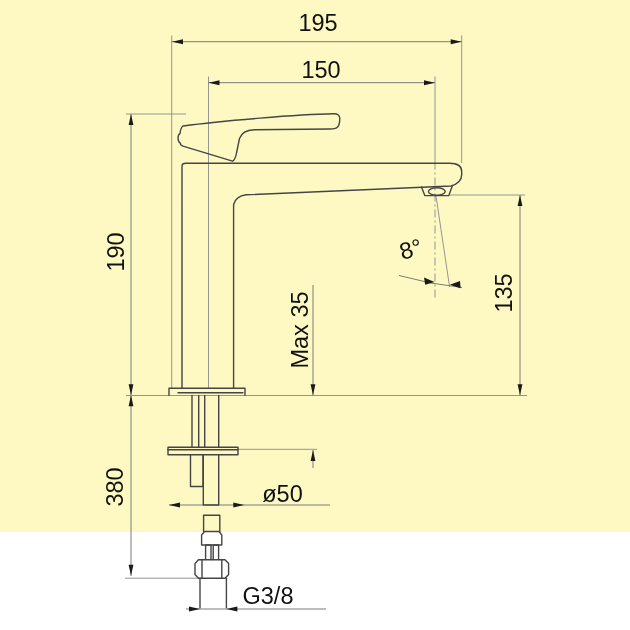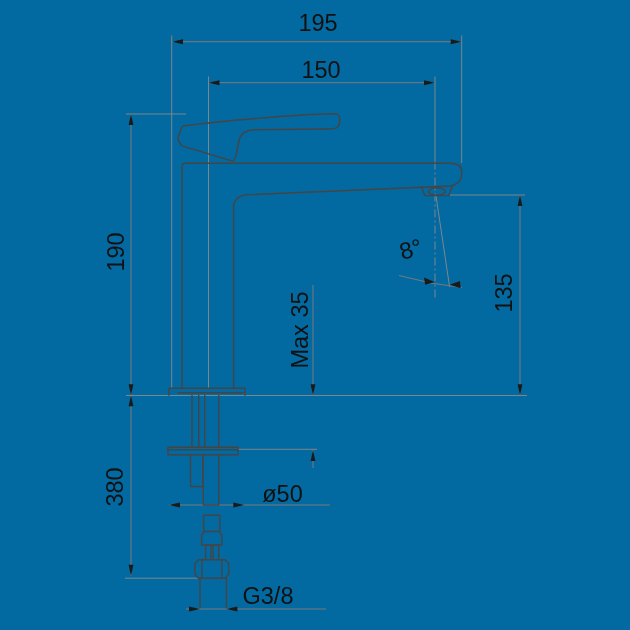--- a/index.html
+++ b/index.html
@@ -7,22 +7,22 @@
     padding: 0;
     background: #ffffff;
     width: 630px;
     height: 630px;
     overflow: hidden;
     font-family: "Liberation Sans", sans-serif;
   }
   .stage {
     position: relative;
     width: 630px;
-    height: 630px;
-    background: #0369a1;
+    height: 532px;
+    background: #fef9c3;
   }
   svg { display: block; }
   .obj {
     fill: none;
     stroke: #454545;
     stroke-width: 1.4;
     stroke-linejoin: round;
     stroke-linecap: round;
   }
   .dim {

